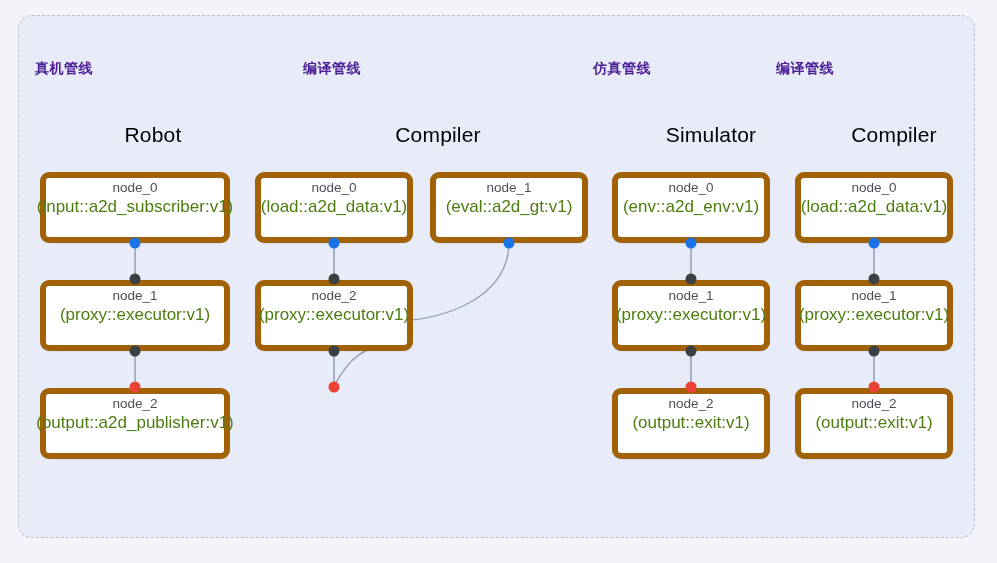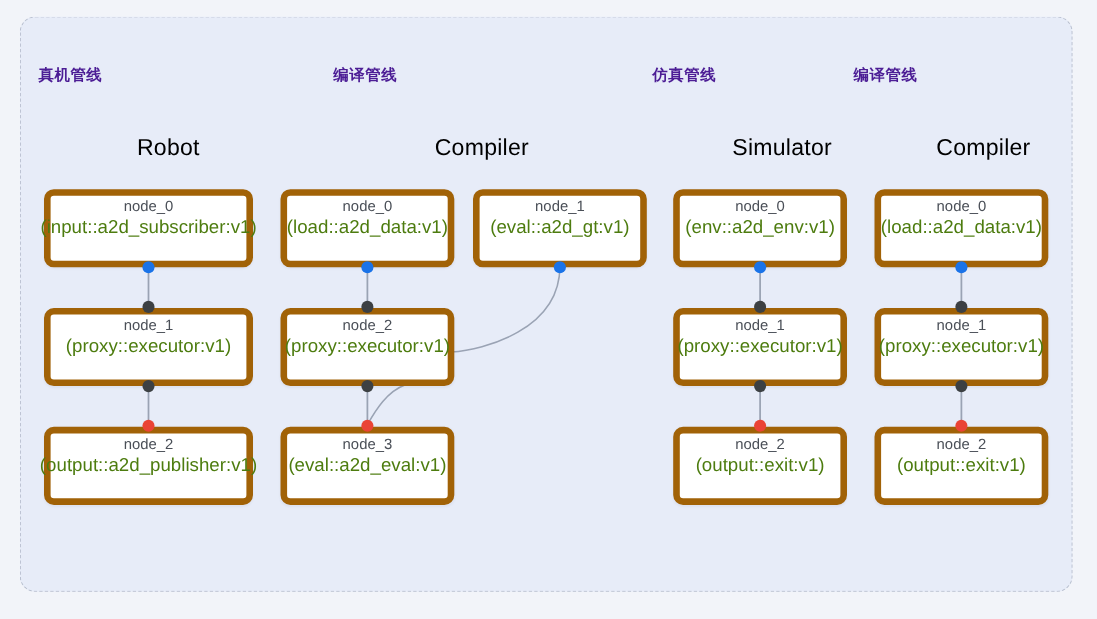--- a/index.html
+++ b/index.html
@@ -173,24 +173,20 @@
     <div class="node-sub">(load::a2d_data:v1)</div>
   </div>
   <div class="node" style="left:430px;top:172px;width:158px;">
     <div class="node-title">node_1</div>
     <div class="node-sub">(eval::a2d_gt:v1)</div>
   </div>
   <div class="node" style="left:255px;top:280px;width:158px;">
     <div class="node-title">node_2</div>
     <div class="node-sub">(proxy::executor:v1)</div>
   </div>
-  <div class="node" style="left:255px;top:388px;width:158px;">
-    <div class="node-title">node_3</div>
-    <div class="node-sub">(eval::a2d_eval:v1)</div>
-  </div>
 
   <div class="node" style="left:612px;top:172px;width:158px;">
     <div class="node-title">node_0</div>
     <div class="node-sub">(env::a2d_env:v1)</div>
   </div>
   <div class="node" style="left:612px;top:280px;width:158px;">
     <div class="node-title">node_1</div>
     <div class="node-sub">(proxy::executor:v1)</div>
   </div>
   <div class="node" style="left:612px;top:388px;width:158px;">

